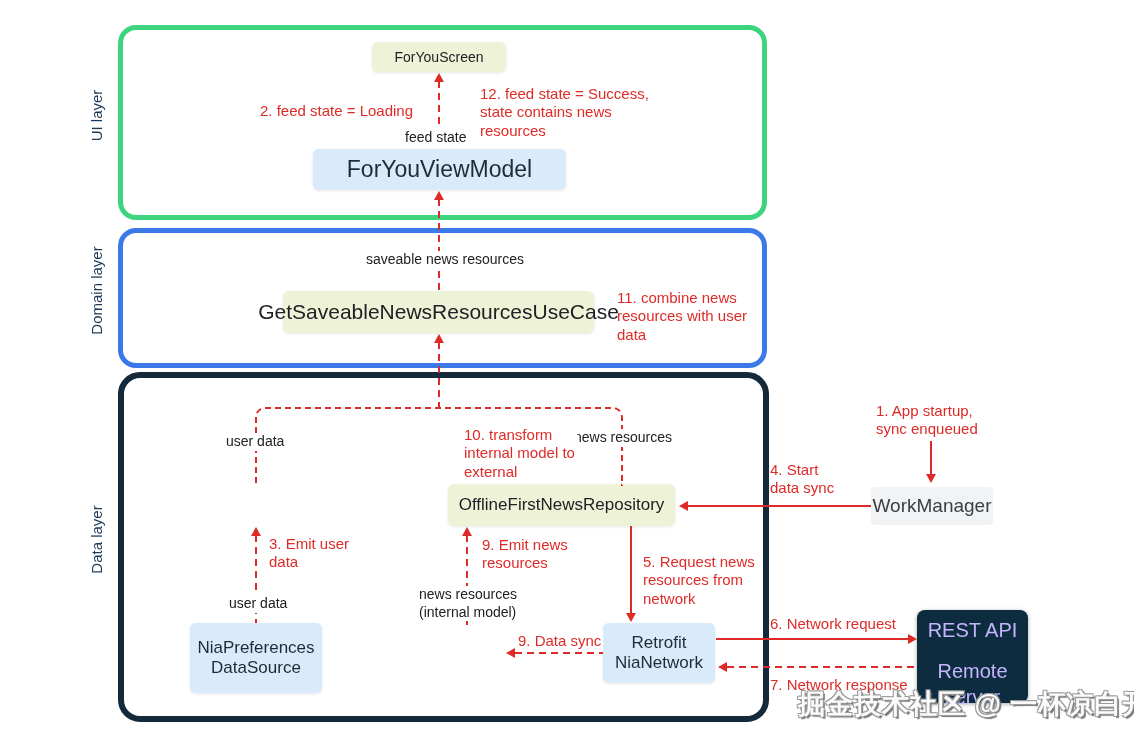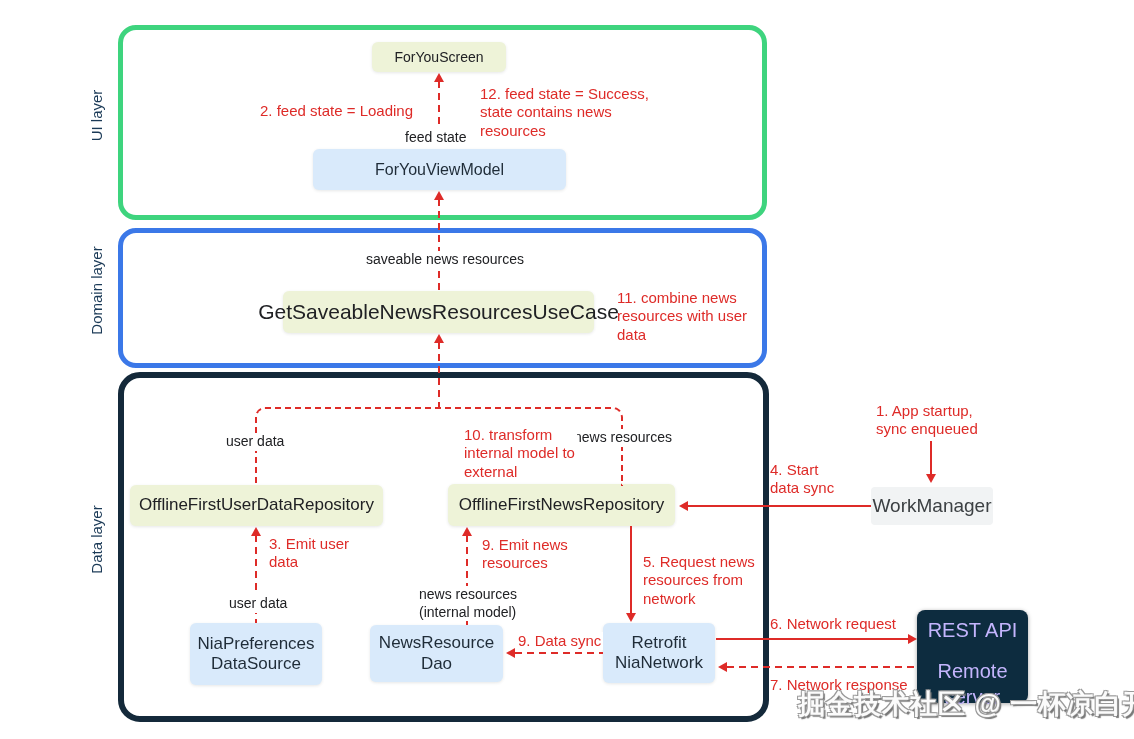--- a/index.html
+++ b/index.html
@@ -60,30 +60,27 @@
 
   <div class="layer-box" style="left:118px;top:25px;width:639px;height:185px;border:5px solid #3ed47e;"></div>
   <div class="layer-box" style="left:118px;top:228px;width:639px;height:130px;border:5px solid #3b78e8;"></div>
   <div class="layer-box" style="left:118px;top:372px;width:639px;height:338px;border:6px solid #14293a;border-radius:22px;"></div>
 
   <div class="layer-label" style="left:36px;top:107px;">UI layer</div>
   <div class="layer-label" style="left:36px;top:282px;">Domain layer</div>
   <div class="layer-label" style="left:36px;top:531px;">Data layer</div>
 
   <div class="node lime" style="left:372px;top:42px;width:134px;height:30px;font-size:14px;">ForYouScreen</div>
-  <div class="node blue" style="left:313px;top:149px;width:253px;height:41px;font-size:16px;">ForYouViewModel</div>
+  <div class="node blue" style="left:313px;top:149px;width:253px;height:41px;font-size:23px;">ForYouViewModel</div>
 
   <div class="node lime" style="left:283px;top:291px;width:311px;height:42px;font-size:21px;text-align:center;">GetSaveableNewsResourcesUseCase</div>
 
-  <div class="node lime" style="left:130px;top:485px;width:253px;height:41px;font-size:17px;">OfflineFirstUserDataRepository</div>
   <div class="node lime" style="left:448px;top:484px;width:227px;height:42px;font-size:17px;">OfflineFirstNewsRepository</div>
-  <div class="node blue" style="left:190px;top:623px;width:132px;height:62px;font-size:17px;">NiaPreferences
+  <div class="node blue" style="left:190px;top:623px;width:132px;height:70px;font-size:17px;">NiaPreferences
 DataSource</div>
-  <div class="node blue" style="left:370px;top:625px;width:133px;height:57px;font-size:17px;">NewsResource
-Dao</div>
   <div class="node blue" style="left:603px;top:623px;width:112px;height:60px;font-size:17px;">Retrofit
 NiaNetwork</div>
 
   <div class="node gray" style="left:871px;top:487px;width:122px;height:38px;font-size:19px;border-radius:4px;">WorkManager</div>
   <div class="node darkbox" style="left:917px;top:610px;width:111px;height:93px;border-radius:8px;flex-direction:column;justify-content:flex-start;padding-top:8px;box-sizing:border-box;">
     <div class="rest-title">REST API</div>
     <div class="rest-sub" style="margin-top:16px;">Remote
 server</div>
   </div>
 

